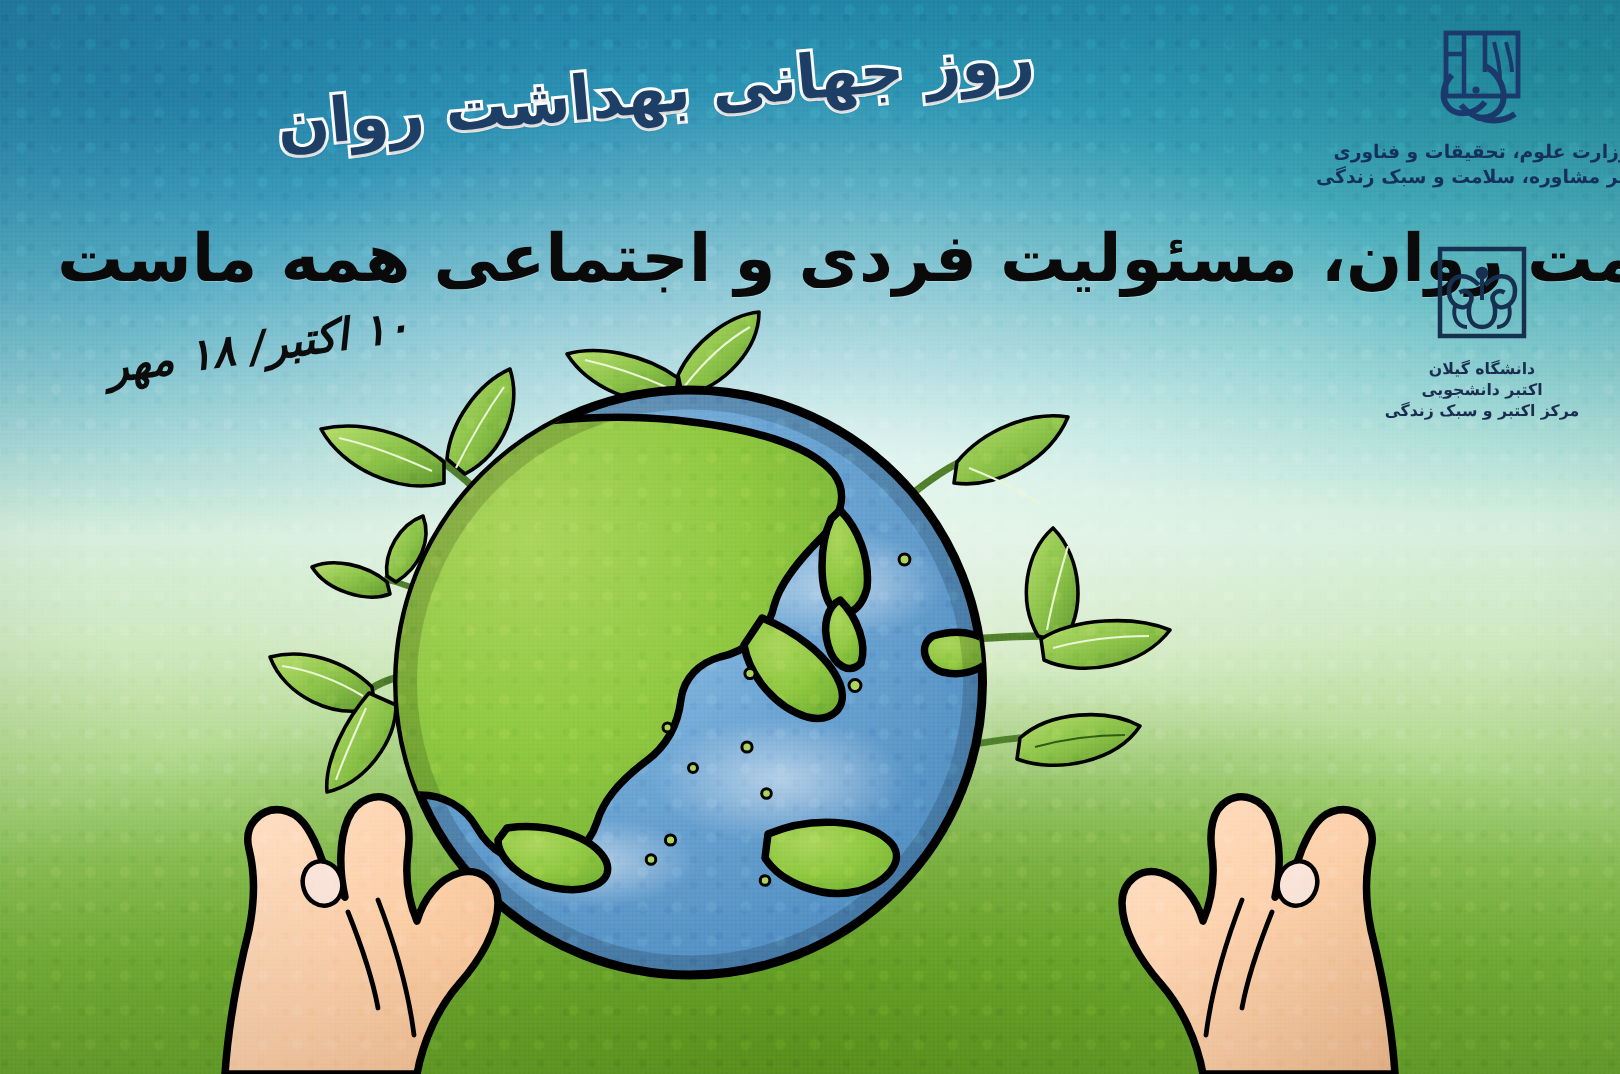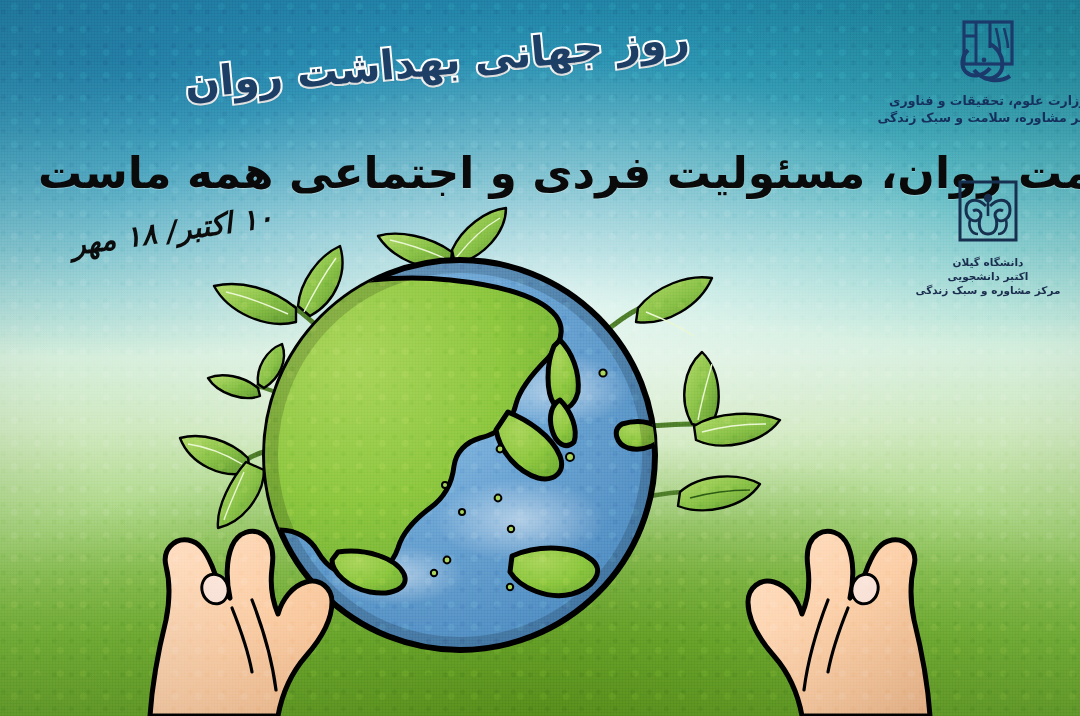--- a/index.html
+++ b/index.html
@@ -76,21 +76,21 @@
     direction:rtl;
     display:flex;align-items:center;justify-content:center;
     font-family:"DejaVu Serif", serif;
     font-style:italic;font-weight:bold;
     font-size:29px;color:#0c0c0c;white-space:nowrap;
   }
 
   
   .logo-block{position:absolute;display:flex;flex-direction:column;align-items:center;}
   #logo-ministry{left:900px;top:14px;width:176px;}
-  #logo-university{left:900px;top:176px;width:176px;}
+  #logo-university{left:900px;top:160px;width:176px;}
   .logo-mark{width:76px;height:76px;position:relative;}
   .logo-caption{direction:rtl;text-align:center;margin-top:3px;}
   .logo-caption div{
     font-family:"DejaVu Sans", sans-serif;
     font-weight:bold;line-height:1.35;white-space:nowrap;
   }
   #logo-ministry .logo-caption div{font-size:12.5px;color:#15305c;}
   #logo-university .logo-caption div{font-size:10.5px;color:#1a2d4e;}
 
   
@@ -304,17 +304,17 @@
         <path d="M36 30 C26 20 16 24 16 34 C16 44 26 48 30 42 C33 37 28 32 23 35" fill="none" stroke="#17304f" stroke-width="3"></path>
         <path d="M40 30 C50 20 60 24 60 34 C60 44 50 48 46 42 C43 37 48 32 53 35" fill="none" stroke="#17304f" stroke-width="3"></path>
         <path d="M30 42 C28 50 30 58 38 58 C46 58 48 50 46 42" fill="none" stroke="#17304f" stroke-width="3"></path>
         <path d="M20 44 C18 52 22 58 28 58" fill="none" stroke="#17304f" stroke-width="2.6"></path>
         <path d="M56 44 C58 52 54 58 48 58" fill="none" stroke="#17304f" stroke-width="2.6"></path>
       </svg>
     </div>
     <div class="logo-caption">
       <div>دانشگاه گیلان</div>
       <div>اکتبر دانشجویی</div>
-      <div>مرکز مشاوره و سبک زندگی</div>
+      <div>مرکز اکتبر و سبک زندگی</div>
     </div>
   </div>
 
 </div>
 
 </body></html>

